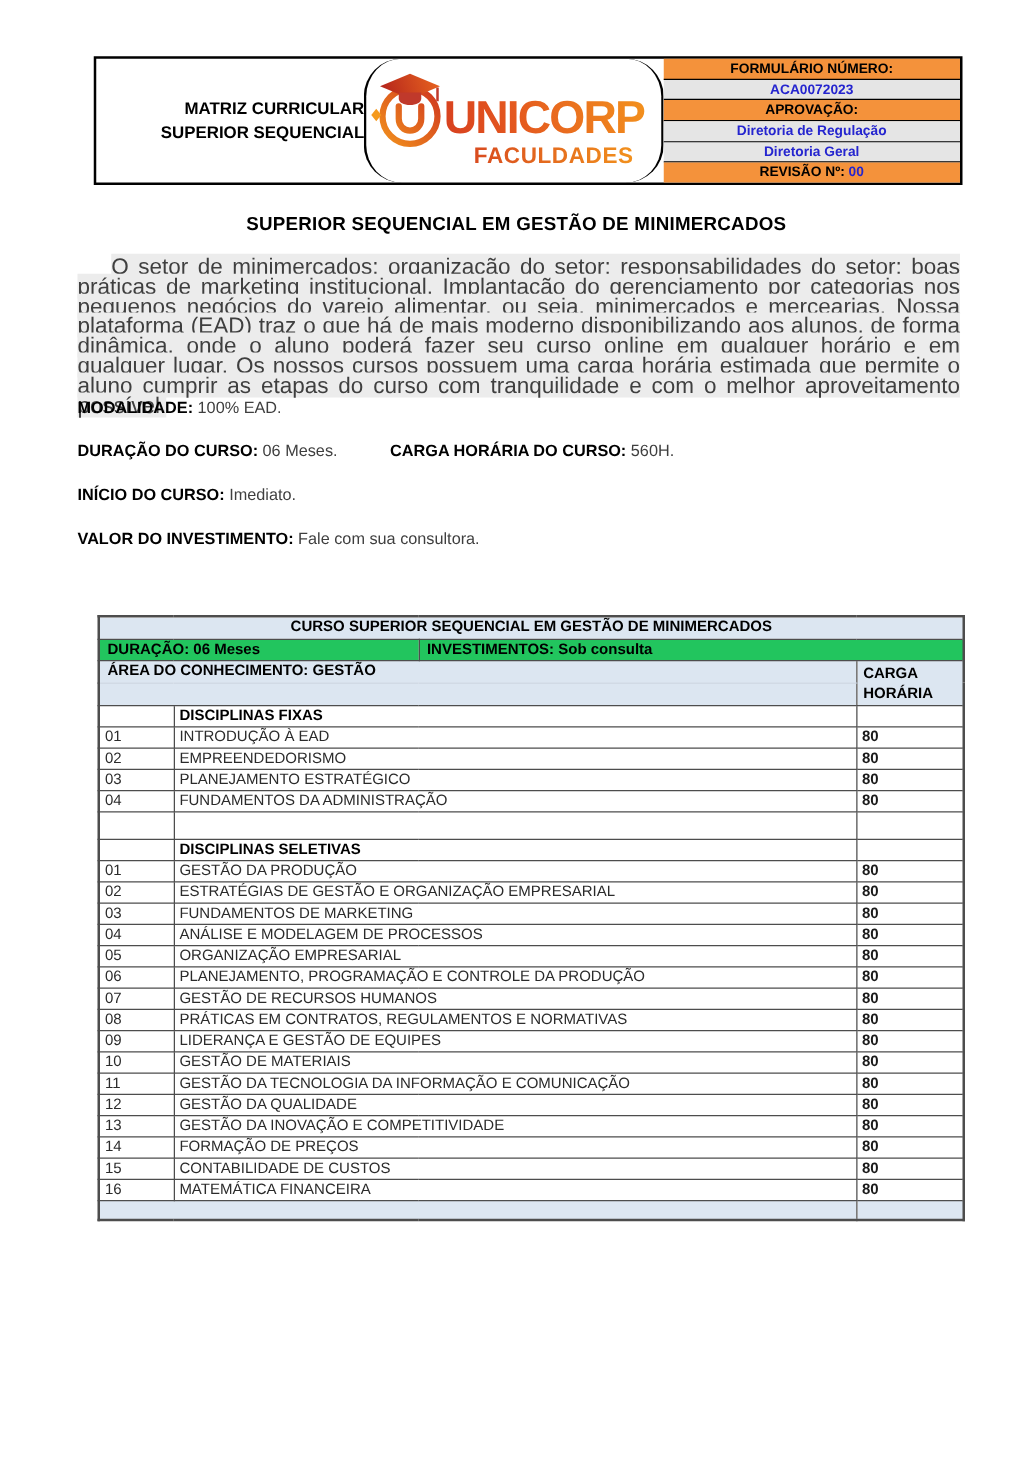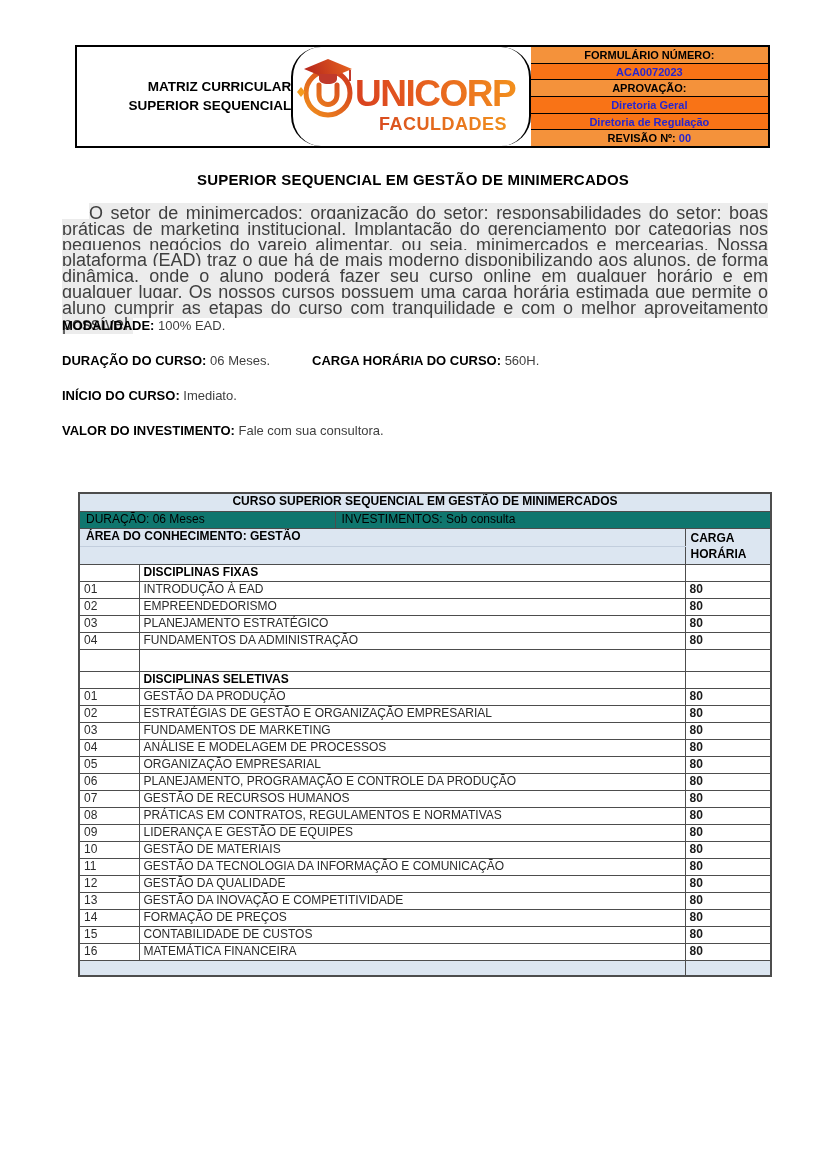--- a/index.html
+++ b/index.html
@@ -22,21 +22,21 @@
     font-weight: bold; font-size: 13.5px; line-height: 1.4; text-align: center;
   }
   .hd-logo {
     width: 240px; border-left: 2px solid #000; border-right: 2px solid #000;
     display: flex; align-items: center; justify-content: center; border-radius: 30px;
   }
   .hd-form { width: 238px; display: flex; flex-direction: column; }
   .form-row {
     flex: 1; display: flex; align-items: center; justify-content: center;
     font-size: 11px; font-weight: bold; border-bottom: 1px solid #000;
-    background: #f97316; white-space: pre;
+    background: #e5e5e5; white-space: pre;
   }
   .form-row:last-child { border-bottom: none; }
   .form-row.orange { background: #F4923B; color: #000; }
   .form-row.linkval { color: #2525CF; }
   .rev-value { color: #2525CF; }
 
   
   .course-title {
     position: absolute; left: 0; top: 171px; width: 826px;
     text-align: center; font-weight: bold; font-size: 15px; letter-spacing: 0.2px;
@@ -63,21 +63,21 @@
     border-collapse: collapse; table-layout: fixed;
     border: 2px solid #4d4d4d; font-size: 12px;
   }
   .curriculum td {
     border: 1px solid #4d4d4d; vertical-align: middle;
     padding: 0 4px; line-height: 1.15; overflow: hidden; white-space: nowrap;
   }
   .curriculum tr { height: 17px; }
   tr.t-title { height: 18px; }
   tr.t-title td { text-align: center; font-weight: bold; background: #DCE6F1; }
-  tr.t-sub td { font-weight: normal; background: #0f766e; padding-left: 6px; }
+  tr.t-sub td { font-weight: bold; background: #22c55e; padding-left: 6px; }
   tr.t-area { height: 18px; }
   tr.t-area td { background: #DCE6F1; font-weight: bold; vertical-align: top; padding-top: 1px; }
   td.area-cell { padding-left: 6px; border-bottom: 1px solid #c2cedd; }
   td.hours-head { white-space: normal; padding-left: 5px; line-height: 16px; }
   tr.t-area-empty { height: 18px; }
   tr.t-area-empty td { background: #DCE6F1; border-top: 1px solid #c2cedd; }
   tr.heading-row td { font-weight: bold; }
   tr.spacer-row { height: 22px; }
   tr.t-bottom { height: 16px; }
   tr.t-bottom td { background: #DCE6F1; }
@@ -128,22 +128,22 @@
       <polygon points="6,38 10,43 6,48 2,43" fill="#f59a1d"></polygon>
       <text x="60" y="57" font-family="Liberation Sans, sans-serif" font-size="37" font-weight="bold" letter-spacing="-1.5" fill="url(#lgMain)">UNICORP</text>
       <text x="84" y="81" font-family="Liberation Sans, sans-serif" font-size="18" font-weight="bold" letter-spacing="0.5" fill="url(#lgSub)">FACULDADES</text>
     </svg>
   </div>
 
   <div class="hd-cell hd-form">
     <div class="form-row orange">FORMULÁRIO NÚMERO:</div>
     <div class="form-row linkval">ACA0072023</div>
     <div class="form-row orange">APROVAÇÃO:</div>
+    <div class="form-row linkval">Diretoria de Regulação</div>
     <div class="form-row linkval">Diretoria Geral</div>
-    <div class="form-row linkval">Diretoria de Regulação</div>
     <div class="form-row orange"><span>REVISÃO Nº: </span><span class="rev-value">00</span></div>
   </div>
 </div>
 
 <div class="course-title">SUPERIOR SEQUENCIAL EM GESTÃO DE MINIMERCADOS</div>
 
 <p class="intro"><span class="hl">O setor de minimercados; organização do setor; responsabilidades do setor; boas práticas de marketing institucional. Implantação do gerenciamento por categorias nos pequenos negócios do varejo alimentar, ou seja, minimercados e mercearias. Nossa plataforma (EAD) traz o que há de mais moderno disponibilizando aos alunos, de forma dinâmica, onde o aluno poderá fazer seu curso online em qualquer horário e em qualquer lugar. Os nossos cursos possuem uma carga horária estimada que permite o aluno cumprir as etapas do curso com tranquilidade e com o melhor aproveitamento possível.</span></p>
 
 <div class="details">
   <div class="detail-line">

